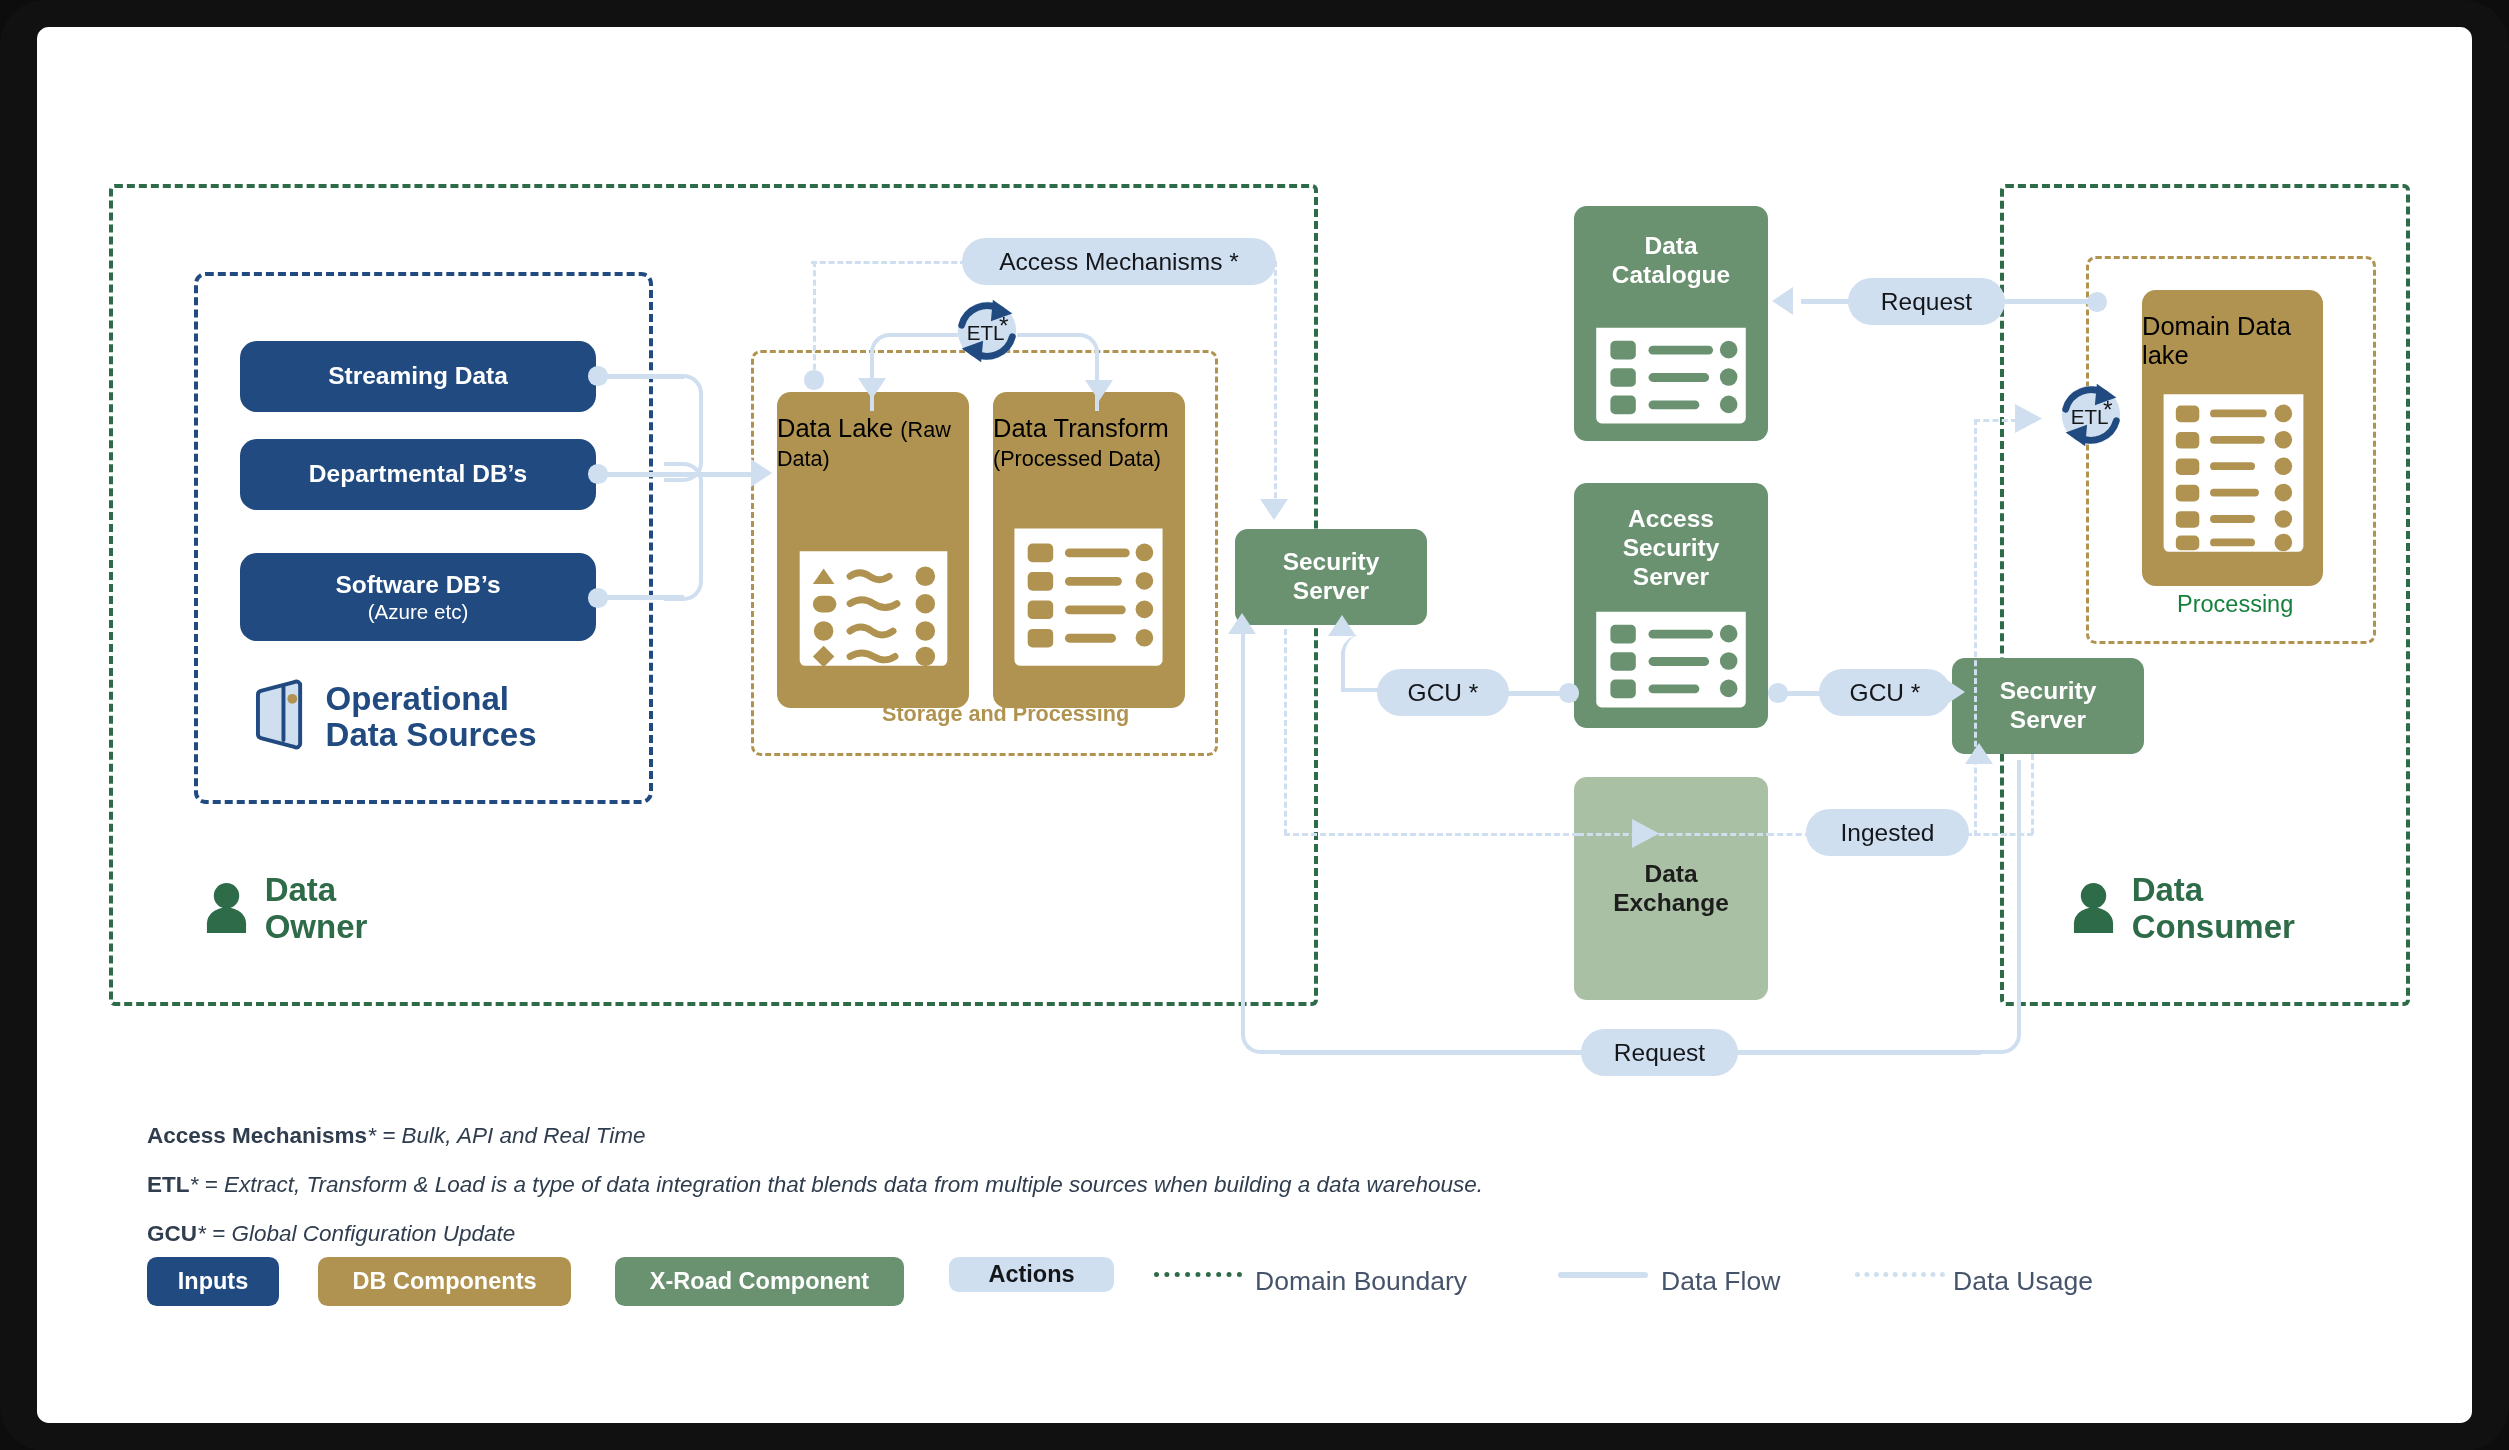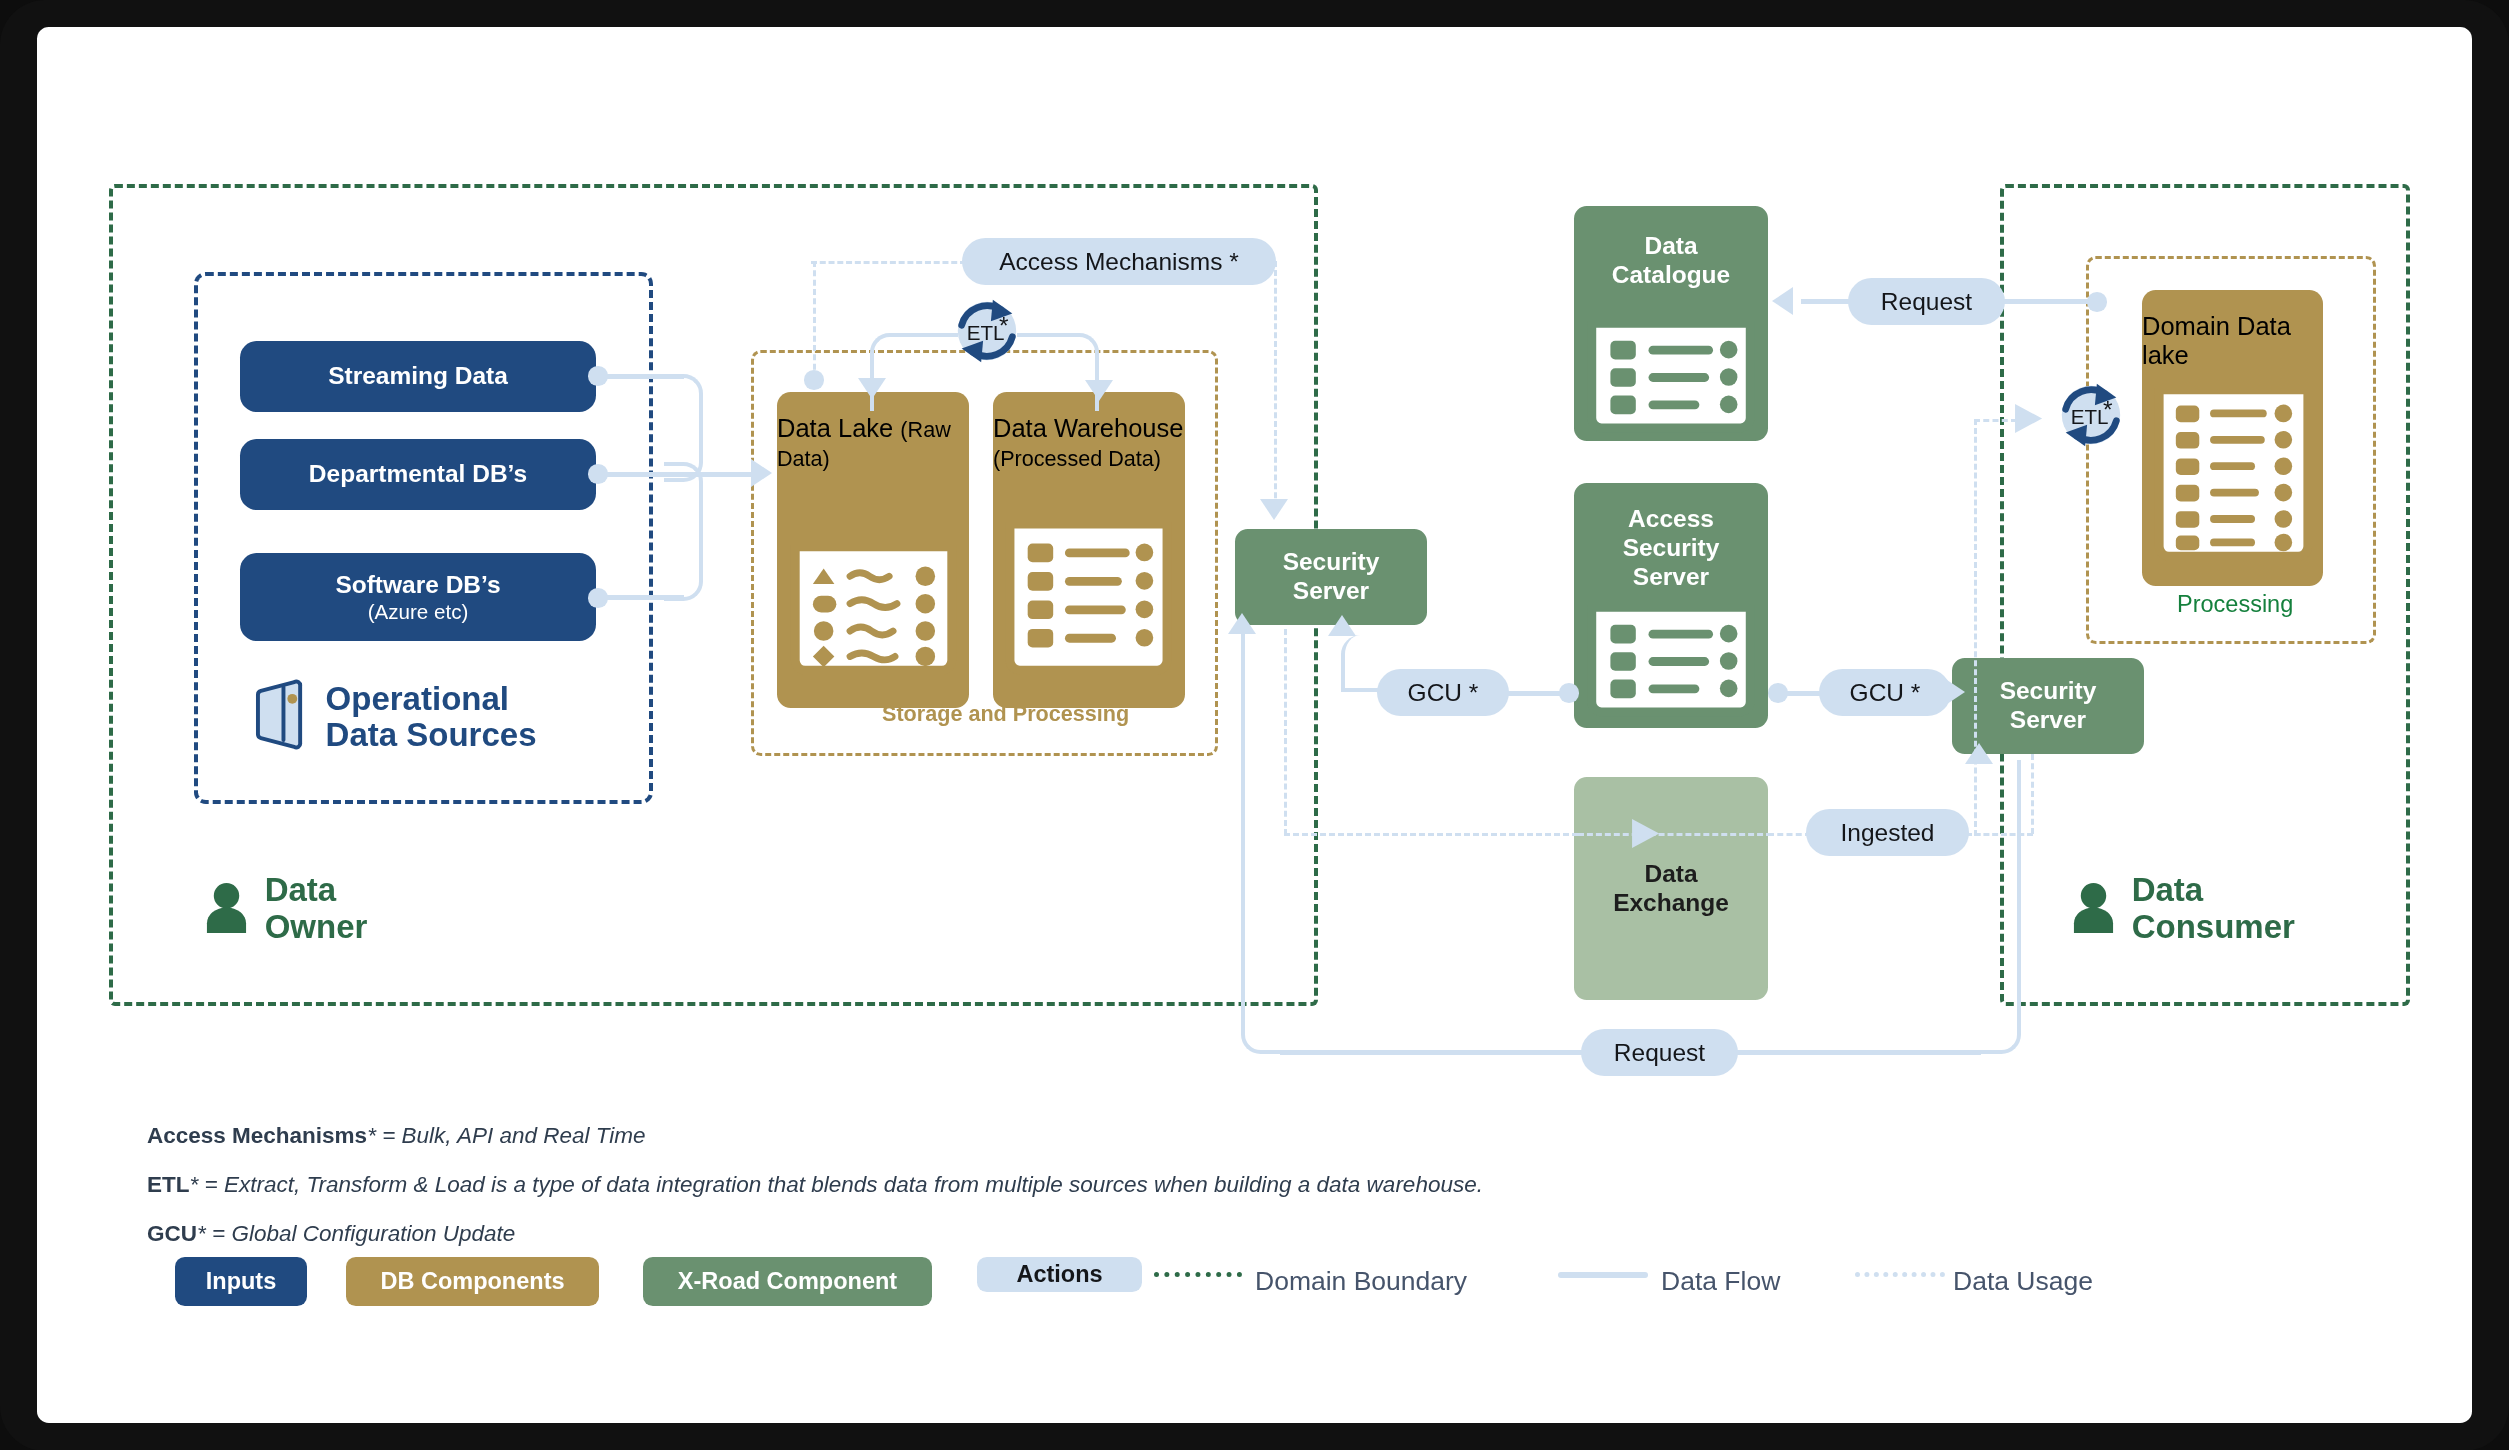--- a/index.html
+++ b/index.html
@@ -56,21 +56,21 @@
   .rnd{position:absolute;box-sizing:border-box;border:4.9px solid #cfdff0;background:transparent;}
 
   
   .role{position:absolute;display:flex;align-items:center;gap:15.7px;}
   .role .txt{color:#2e6b48;font-size:33px;font-weight:700;line-height:1.12;}
 
   
   .note{position:absolute;font-size:22.5px;color:#2f3d4e;font-style:italic;white-space:nowrap;}
   .note b{font-style:normal;font-weight:700;}
   .lg-chip{position:absolute;border-radius:9.8px;display:flex;align-items:center;
-           justify-content:center;font-size:23.5px;font-weight:700;color:#fff;box-sizing:border-box;margin-left:28px;}
+           justify-content:center;font-size:23.5px;font-weight:700;color:#fff;box-sizing:border-box;}
   .lg-text{position:absolute;font-size:26.5px;color:#46546b;white-space:nowrap;}
 
   .cap{position:absolute;font-size:21.6px;font-weight:700;color:#b09350;white-space:nowrap;}
   .cap2{position:absolute;font-size:23.5px;color:#15803d;white-space:nowrap;}
 
   
   .etl{position:absolute;display:flex;align-items:center;justify-content:center;}
   .etl .lbl{position:absolute;font-size:20.6px;color:#14161a;font-weight:400;}
 </style>
 </head>
@@ -129,21 +129,21 @@
       <path d="M64 114 q12 -7 24 0 t22 0" fill="none" stroke="#b09350" stroke-width="7" stroke-linecap="round"></path>
       <circle cx="141" cy="32" r="10" fill="#b09350"></circle>
       <circle cx="141" cy="60" r="10" fill="#b09350"></circle>
       <circle cx="141" cy="88" r="10" fill="#b09350"></circle>
       <circle cx="141" cy="114" r="10" fill="#b09350"></circle>
     </svg>
   </span>
 
   <div class="abs gold-node" style="left:956px;top:365px;width:192px;height:294px;">
     <span>Data</span>
-    <span>Warehouse</span>
+    <span>Transform</span>
     <span class="sub">(Processed Data)</span>
   </div>
   <span class="abs" style="left:965px;top:495px;">
     <svg width="173" height="154" viewBox="0 0 176 157">
       <path d="M8 2 L168 2 L168 141 A10 10 0 0 1 158 151 L18 151 A10 10 0 0 1 8 141 Z" fill="#fff" stroke="#b09350" stroke-width="9"></path>
       <g fill="#b09350">
         <rect x="26" y="22" width="26" height="19" rx="5"></rect>
             <rect x="26" y="51" width="26" height="19" rx="5"></rect>
         <rect x="26" y="80" width="26" height="19" rx="5"></rect>
             <rect x="26" y="109" width="26" height="19" rx="5"></rect>

